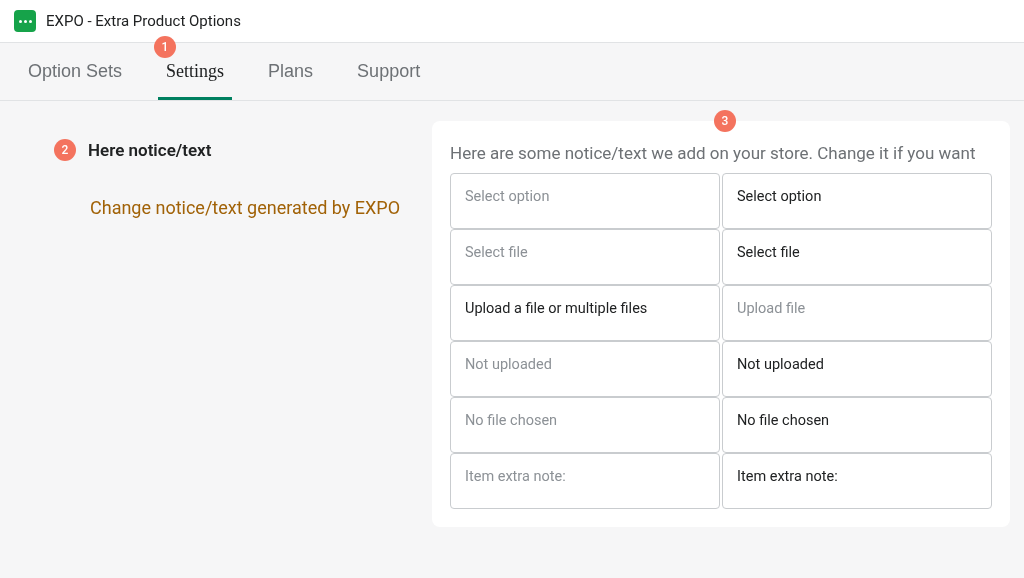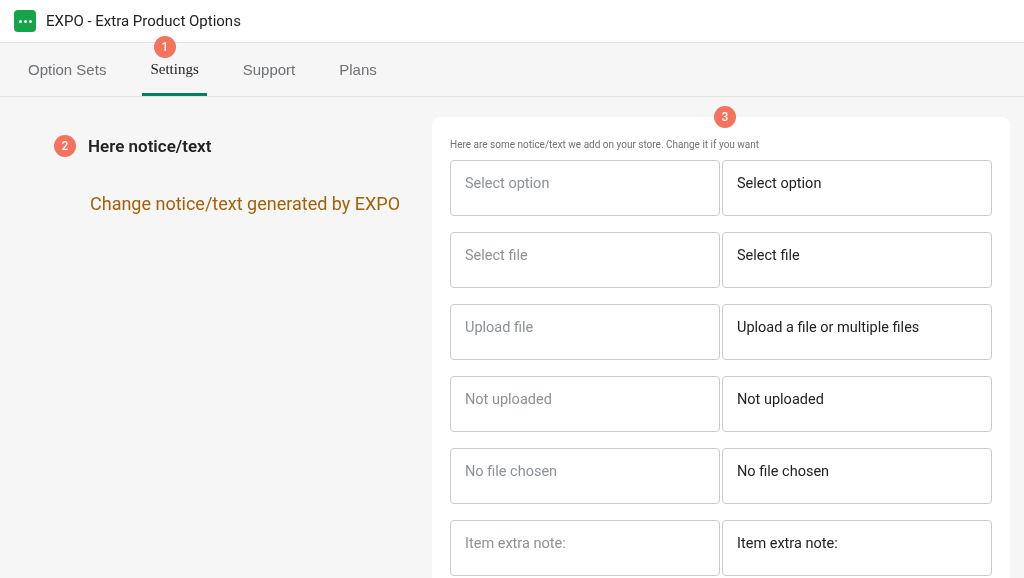--- a/index.html
+++ b/index.html
@@ -60,21 +60,21 @@
       background: #f6f6f7;
       border-bottom: 1px solid #e1e3e5;
       padding: 0 20px;
       display: flex;
       gap: 28px;
       position: relative;
     }
 
     .tab {
       padding: 18px 8px 18px 8px;
-      font-size: 15px;
+      font-size: 18px;
       color: #6d7175;
       cursor: pointer;
       position: relative;
       border: none;
       background: none;
     }
 
     .tab.active {
       color: #202223;
       font-weight: 500;
@@ -124,29 +124,28 @@
 
     .right-col {
       flex: 1;
       background: #ffffff;
       border-radius: 8px;
       padding: 22px 18px 18px 18px;
       position: relative;
     }
 
     .right-intro {
-      font-size: 10px;
+      font-size: 17px;
       color: #6d7175;
       margin-bottom: 10px;
     }
 
     .row {
       display: flex;
       gap: 2px;
-      margin-bottom: 16px;
       border-radius: 18px;
     }
 
     .cell {
       flex: 1;
       border: 1px solid #c9cccf;
       border-radius: 4px;
       padding: 14px 14px;
       min-height: 56px;
       display: flex;
@@ -206,22 +205,22 @@
         <span></span>
         <span></span>
     </div>
   </div>
   <div class="app-title">EXPO - Extra Product Options</div>
 </div>
 
 <div class="tabs-bar">
   <button class="tab">Option Sets</button>
   <button class="tab active">Settings</button>
+  <button class="tab">Plans</button>
   <button class="tab">Support</button>
-  <button class="tab">Plans</button>
 </div>
 
 <div class="content">
 
   <div class="left-col">
     <div class="section-title">
       <span class="annot annot-2-inline">2</span>
       <span>Here notice/text</span>
     </div>
     <div class="section-desc">Change notice/text generated by EXPO</div>
@@ -236,22 +235,22 @@
       <div class="cell left">Select option</div>
       <div class="cell right">Select option</div>
     </div>
 
     <div class="row">
       <div class="cell left">Select file</div>
       <div class="cell right">Select file</div>
     </div>
 
     <div class="row">
+      <div class="cell right">Upload a file or multiple files</div>
       <div class="cell left">Upload file</div>
-      <div class="cell right">Upload a file or multiple files</div>
     </div>
 
     <div class="row">
       <div class="cell left">Not uploaded</div>
       <div class="cell right">Not uploaded</div>
     </div>
 
     <div class="row">
       <div class="cell left">No file chosen</div>
       <div class="cell right">No file chosen</div>

